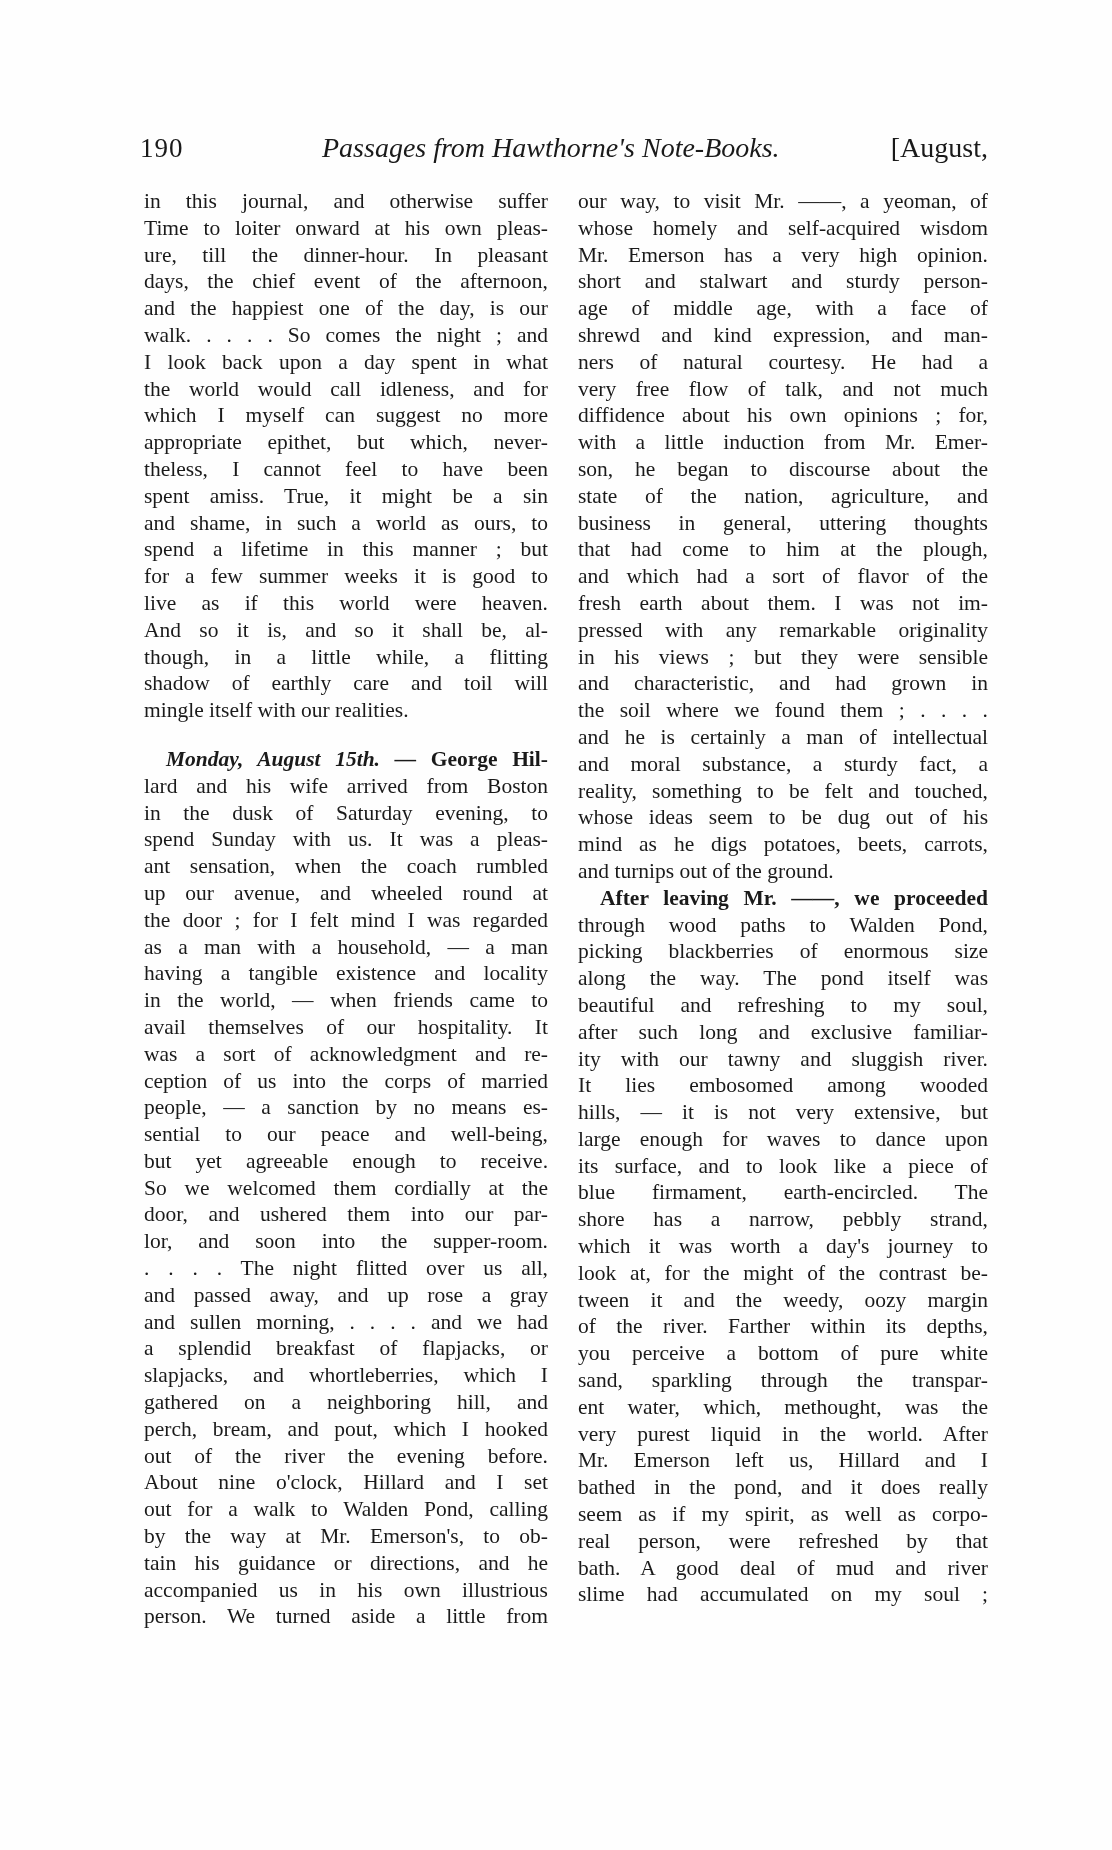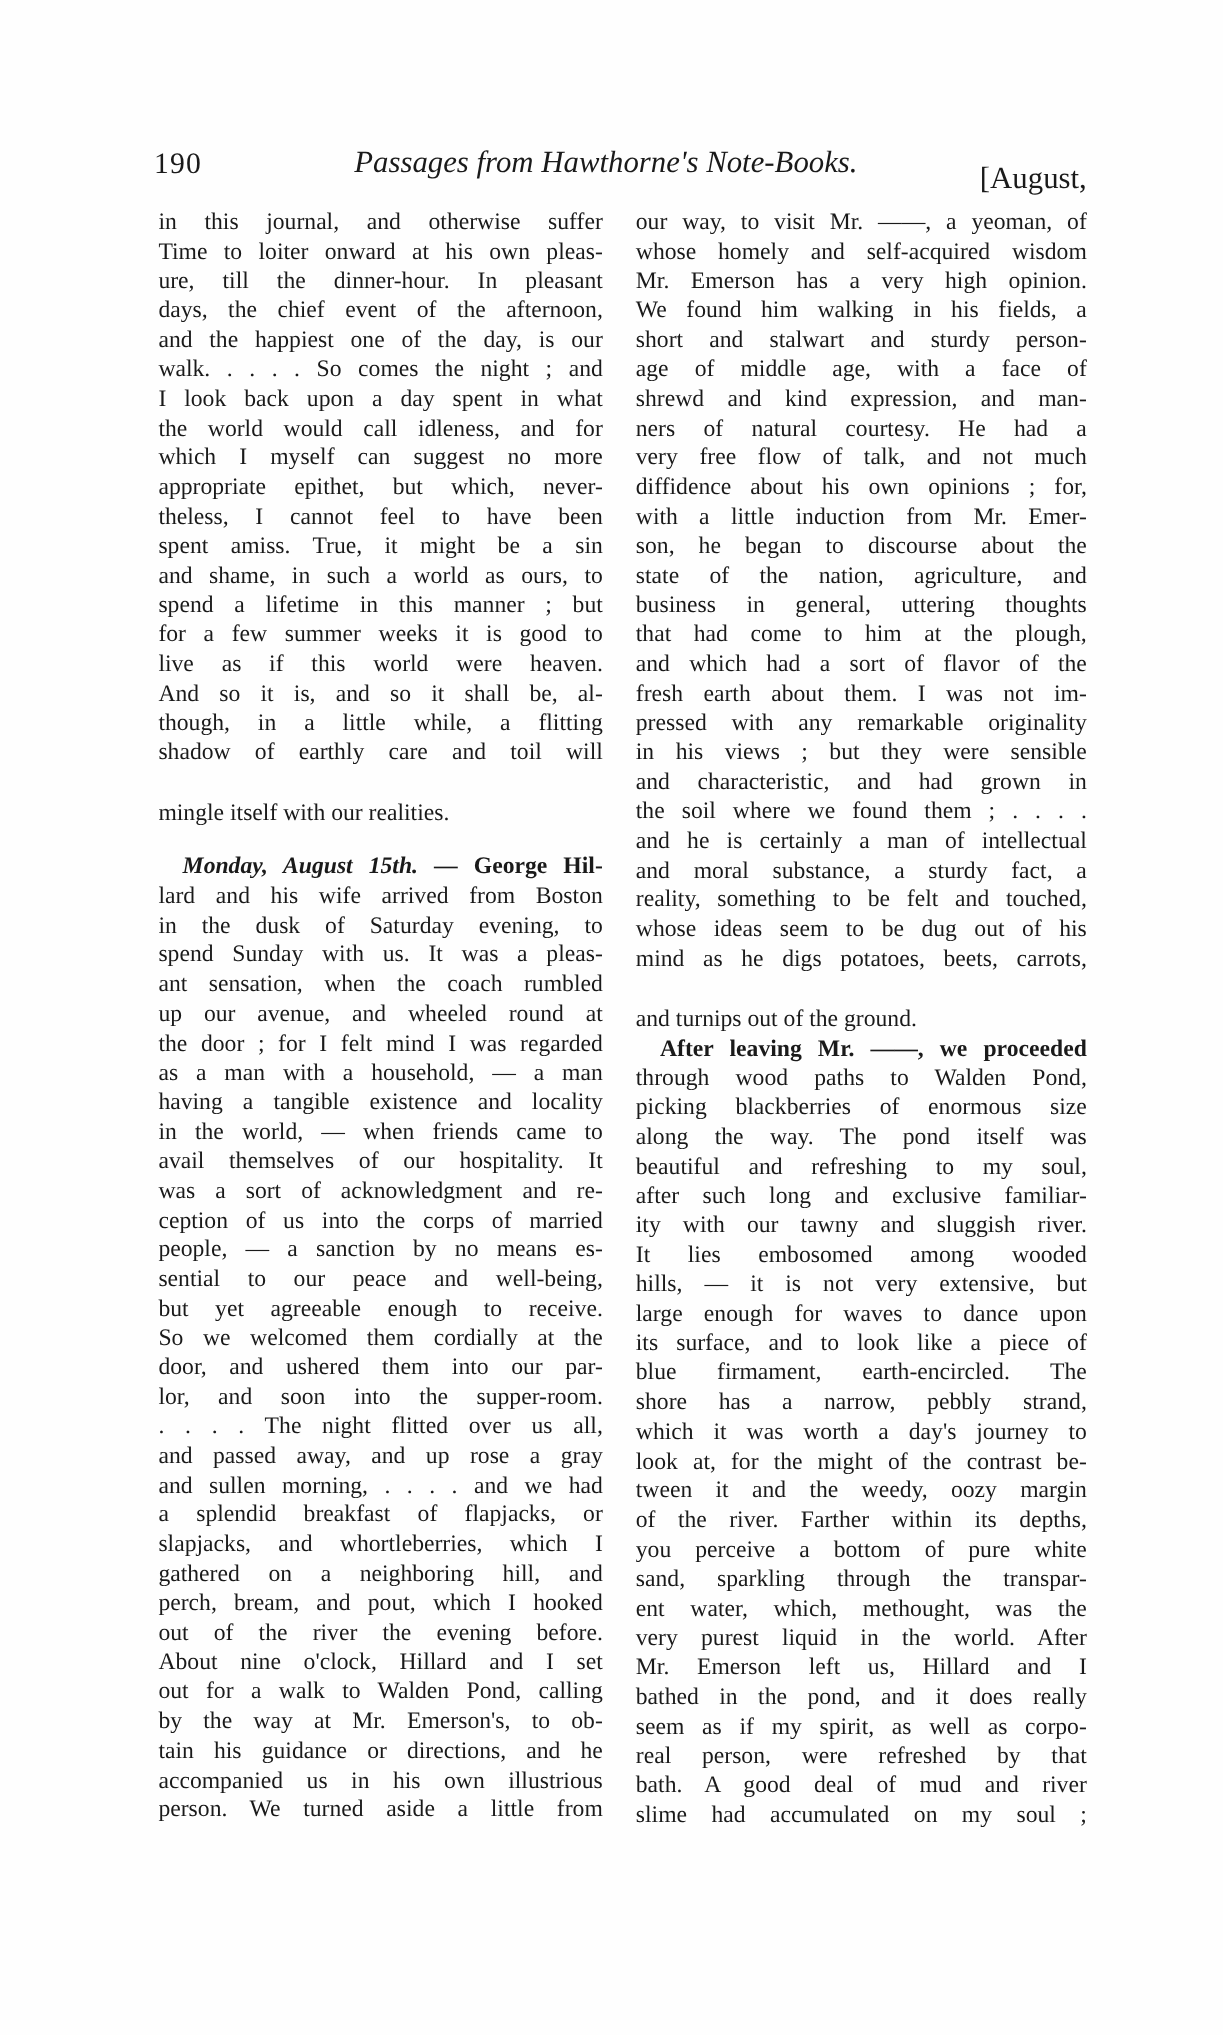--- a/index.html
+++ b/index.html
@@ -1,26 +1,26 @@
 <!DOCTYPE html>
 <html><head>
 <meta charset="utf-8">
 <style>
   html, body { margin: 0; padding: 0; background: #ffffff; }
   body { width: 1112px; height: 1850px; position: relative; overflow: hidden; color: #1a1a1a; font-family: "Liberation Serif", "DejaVu Serif", serif; }
   .page { position: absolute; left: 0; top: 0; width: 1112px; height: 1850px; background: #fefefe; }
   .header { position: absolute; left: 140px; top: 128px; width: 848px; height: 40px; }
   .header .pagenum { position: absolute; left: 0; top: 0; font-size: 27px; line-height: 40px; letter-spacing: 1px; }
   .header .title { position: absolute; left: 182px; top: 0; font-size: 28px; line-height: 40px; font-style: italic; }
-  .header .section { position: absolute; right: 0; top: 15px; font-size: 28px; line-height: 40px; }
+  .header .section { position: absolute; right: 0; top: 0; font-size: 28px; line-height: 40px; }
   .col { position: absolute; top: 188px; font-size: 21.5px; line-height: 26.8px; }
   .col.left { left: 144px; width: 404px; }
   .col.right { left: 578px; width: 410px; }
   .line { display: block; height: 26.8px; white-space: nowrap; text-align: justify; text-align-last: justify; }
-  .line.last { text-align-last: left; margin-top: 28px; }
+  .line.last { text-align-last: left; }
   .line.indent { padding-left: 22px; font-weight: bold; }
   .para-gap { height: 22px; }
   .it { font-style: italic; }
 </style>
 </head>
 <body>
 
 <div class="page">
 
   <div class="header">
@@ -88,21 +88,20 @@
         <span class="line">accompanied us in his own illustrious</span>
         <span class="line">person.  We turned aside a little from</span>
       </div>
   </div>
 
   <div class="col right">
     <div id="right-p1">
         <span class="line">our way, to visit Mr. ——, a yeoman, of</span>
         <span class="line">whose homely and self-acquired wisdom</span>
         <span class="line">Mr. Emerson has a very high opinion.</span>
-        <span class="line">We found him walking in his fields, a</span>
         <span class="line">short and stalwart and sturdy person-</span>
         <span class="line">age of middle age, with a face of</span>
         <span class="line">shrewd and kind expression, and man-</span>
         <span class="line">ners of natural courtesy.  He had a</span>
         <span class="line">very free flow of talk, and not much</span>
         <span class="line">diffidence about his own opinions ; for,</span>
         <span class="line">with a little induction from Mr. Emer-</span>
         <span class="line">son, he began to discourse about the</span>
         <span class="line">state of the nation, agriculture, and</span>
         <span class="line">business in general, uttering thoughts</span>

